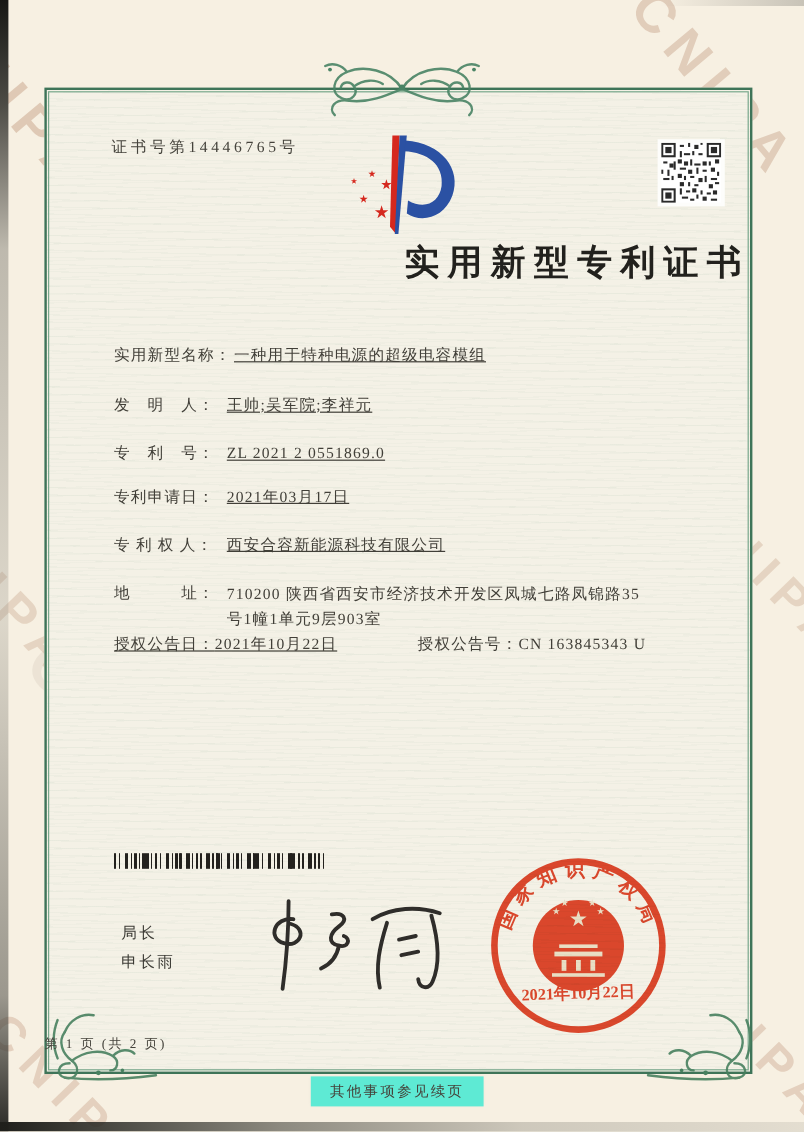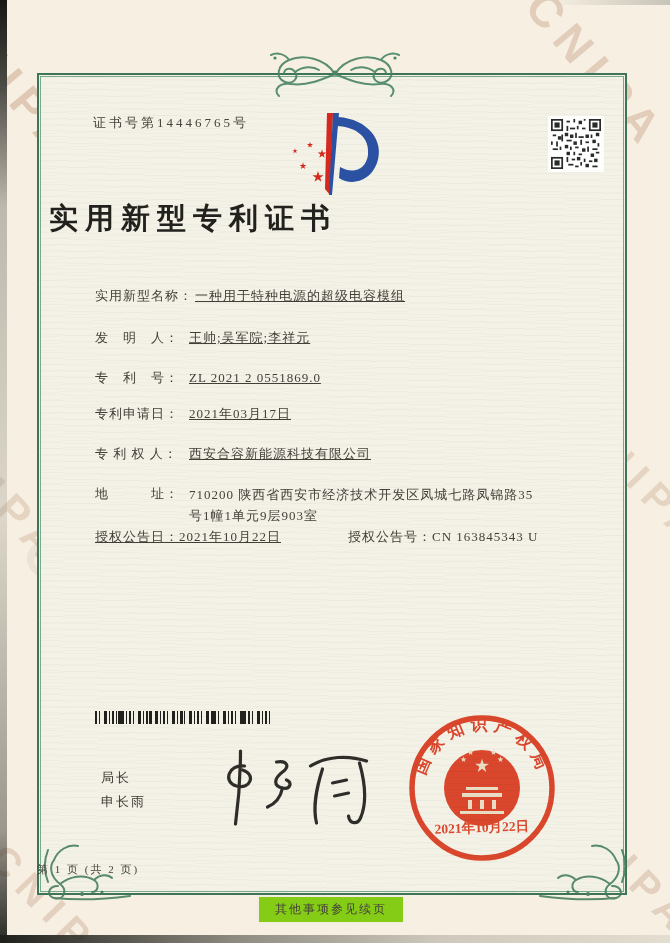--- a/index.html
+++ b/index.html
@@ -30,22 +30,22 @@
   .frame::after{content:"";position:absolute;inset:1px;border:1px solid #79a88c;pointer-events:none;}
   
   .ornament-top{position:absolute;left:252px;top:46px;width:166px;height:56px;}
   .flourish{position:absolute;width:96px;height:66px;}
   .flourish.bl{left:40px;top:838px;}
   .flourish.br{left:534px;top:838px;transform:scaleX(-1);}
   
   .cert-no{position:absolute;left:93px;top:114px;font-size:13px;letter-spacing:3px;color:#45433c;}
   .logo{position:absolute;left:288px;top:110px;width:104px;height:90px;}
   .qr{position:absolute;left:548px;top:116px;width:56px;height:56px;background:#fdfdfb;padding:3px;box-sizing:border-box;}
-  .title{position:absolute;left:37px;top:199px;width:588px;text-align:left;
-    font-size:29px;font-weight:bold;letter-spacing:7px;color:#22211d;padding-left:12px;}
+  .title{position:absolute;left:37px;top:199px;width:588px;text-align:right;
+    font-size:29px;font-weight:bold;letter-spacing:7px;color:#22211d;}
   
   .field{position:absolute;left:95px;font-size:13px;letter-spacing:1px;color:#413f38;text-decoration:underline;}
   .flabel{display:inline-block;min-width:92px;}
   .fvalue{margin-left:2px;}
   .fvalue.addr{display:inline-block;width:358px;vertical-align:top;line-height:1.6;}
   .grant-right{position:absolute;left:253px;top:0;white-space:nowrap;}
   .f0{top:287px}.f1{top:329px}.f2{top:369px}.f3{top:405px}.f4{top:445px}.f5{top:485px}.fg{top:528px;width:520px;}
   
   .body-text{position:absolute;left:71px;top:555px;width:524px;}
   .body-text p{margin:0;text-indent:2em;font-size:12.5px;line-height:20px;letter-spacing:.8px;color:#44423a;}
@@ -55,21 +55,21 @@
       repeating-linear-gradient(90deg,#23211d 0 2px,transparent 2px 4px,#23211d 4px 5px,transparent 5px 9px,#23211d 9px 12px,transparent 12px 14px,#23211d 14px 15px,transparent 15px 17px),
       repeating-linear-gradient(90deg,transparent 0 23px,#23211d 23px 26px,transparent 26px 31px);}
   
   .director{position:absolute;left:101px;top:766px;font-size:13px;font-weight:normal;letter-spacing:2px;color:#3b3a34;line-height:24px;}
   .sig{position:absolute;left:203px;top:746px;width:185px;height:82px;}
   
   .seal{position:absolute;left:402px;top:708px;width:160px;height:160px;mix-blend-mode:multiply;opacity:.93;}
   
   .pageinfo{position:absolute;left:37px;top:862px;width:588px;text-align:left;font-size:11px;letter-spacing:2px;color:#45433c;}
   .footnote{position:absolute;left:37px;top:897px;width:588px;text-align:center;}
-  .footnote span{display:inline-block;background:#84cc16;padding:4px 16px;font-size:12px;letter-spacing:2px;color:#45423a;box-shadow:0 0 4px rgba(0,0,0,.04);}
+  .footnote span{display:inline-block;background:#5eead4;padding:4px 16px;font-size:12px;letter-spacing:2px;color:#45423a;box-shadow:0 0 4px rgba(0,0,0,.04);}
   svg text{font-family:"Liberation Serif",serif;}
 </style>
 </head>
 <body>
 
 <div class="page">
 
   <span class="wm" style="left:-30px;top:-8px;font-size:46px;transform:rotate(50deg);color:rgba(190,148,120,.42)">CNIPA</span>
   <span class="wm" style="left:556px;top:-20px;font-size:46px;transform:rotate(50deg);color:rgba(190,148,120,.38)">CNIPA</span>
   <span class="wm" style="left:198px;top:128px;font-size:34px;transform:rotate(42deg);color:rgba(190,148,120,.16)">CNIPA</span>

